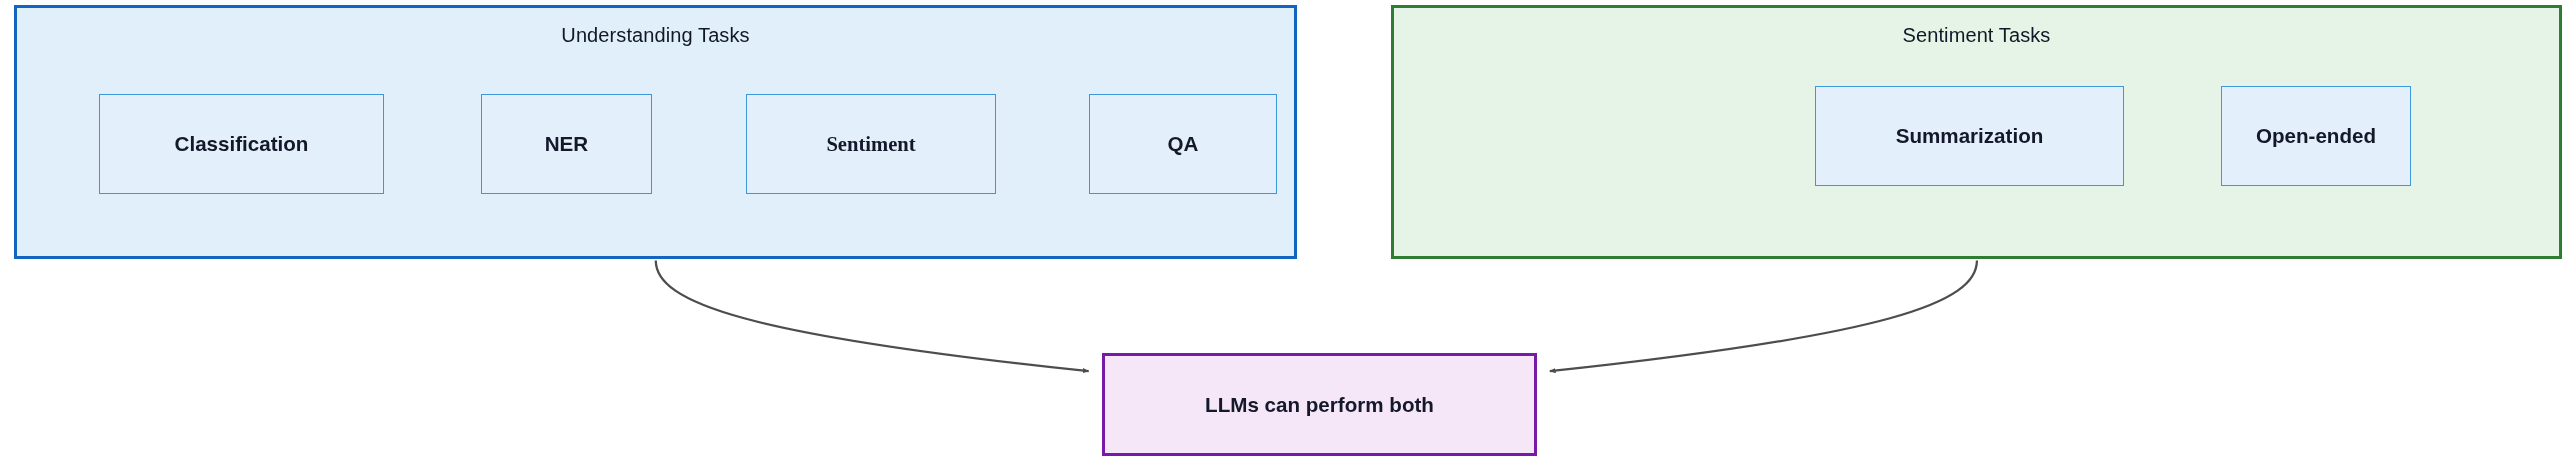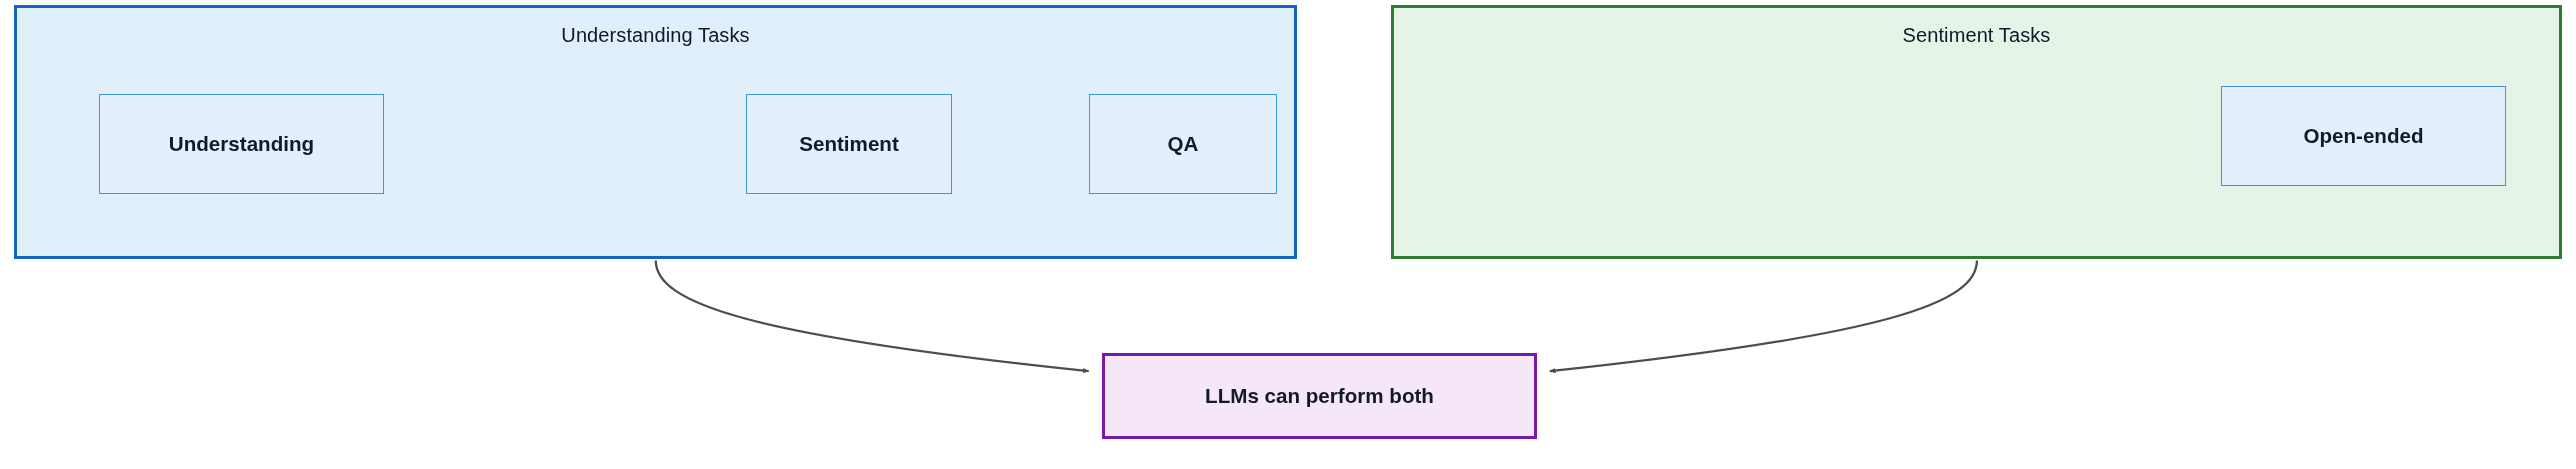--- a/index.html
+++ b/index.html
@@ -71,33 +71,33 @@
     font-size: 20.6px;
     font-weight: 700;
     color: #14182b;
     text-align: center;
     line-height: 1.1;
     white-space: nowrap;
   }
 
   .node-classification { left: 82px;  width: 285px; }
   .node-ner           { left: 464px;  width: 171px; }
-  .node-sentiment     { left: 729px; width: 206px; }
+  .node-sentiment     { left: 729px; width: 250px; font-family: Liberation Serif, serif; }
   .node-qa            { left: 1072px; width: 188px; }
   .node-translation   { left: 1460px; width: 259px; }
   .node-summarization { left: 1815px; width: 309px; }
-  .node-openended     { left: 2221px; width: 285px; justify-content: center; }
+  .node-openended     { left: 2221px; width: 190px; justify-content: center; }
 
   
   .outcome {
     position: absolute;
     left: 1102px;
     top: 353px;
     width: 435px;
-    height: 86px;
+    height: 103px;
     box-sizing: border-box;
     background: #f5e7f7;
     border: 3.9px solid #7819a8;
     display: flex;
     align-items: center;
     justify-content: center;
     text-align: right;
   }
   .outcome-label {
     font-size: 20.6px;
@@ -128,34 +128,40 @@
       </marker>
     </defs>
     <path d="M 1018 404 C 1018 470 1160 520 1690 576" fill="none" stroke="#4d4d4d" stroke-width="3.5" marker-end="url(#arrowhead-right)"></path>
     <path d="M 3069 404 C 3069 470 2930 520 2406 576" fill="none" stroke="#4d4d4d" stroke-width="3.5" marker-end="url(#arrowhead-right)"></path>
   </svg>
 
   <div class="group group-understanding">
     <div class="group-title">Understanding Tasks</div>
 
     <div class="node node-classification">
-      <span class="node-label">Understanding</span>
+      <span class="node-label">Classification</span>
+    </div>
+    <div class="node node-ner">
+      <span class="node-label">NER</span>
     </div>
     <div class="node node-sentiment">
       <span class="node-label">Sentiment</span>
     </div>
     <div class="node node-qa">
       <span class="node-label">QA</span>
     </div>
   </div>
 
   <div class="group group-generation">
     <div class="group-title">Sentiment Tasks</div>
   </div>
 
+  <div class="node node-summarization">
+    <span class="node-label">Summarization</span>
+  </div>
   <div class="node node-openended">
     <span class="node-label">Open-ended</span>
   </div>
 
   <div class="outcome">
     <span class="outcome-label">LLMs can perform both</span>
   </div>
 
 </div>
 

